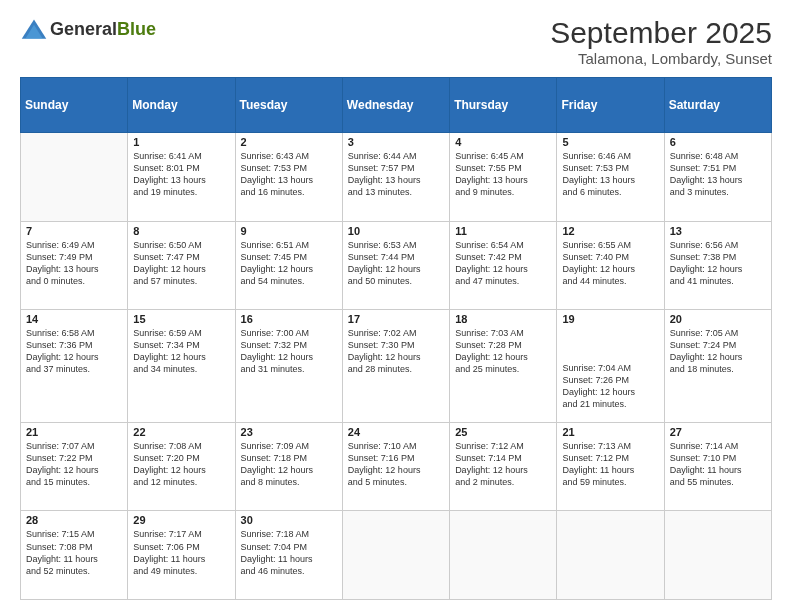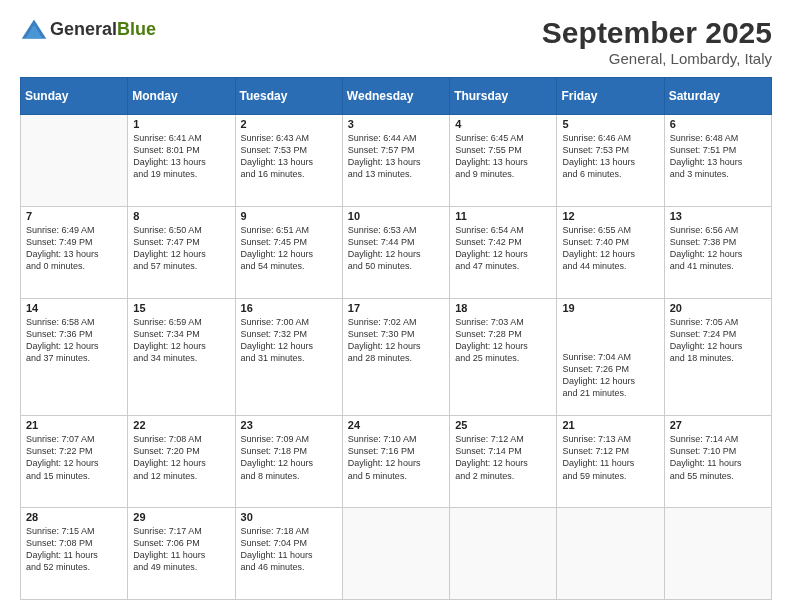--- a/index.html
+++ b/index.html
@@ -46,40 +46,40 @@
     .logo-icon {
       width: 28px;
       height: 28px;
       margin-right: 2px;
     }
     .title-block {
       text-align: right;
     }
     .main-title {
       font-size: 30px;
-      font-weight: bold;
+      font-weight: normal;
       color: #333;
     }
     .subtitle {
       font-size: 15px;
       color: #555;
     }
     .calendar {
       flex: 1;
       border: 1px solid #ccc;
       border-collapse: collapse;
       width: 100%;
       table-layout: fixed;
     }
     .calendar th {
       background-color: #2a6db5;
       color: white;
       font-size: 12px;
       font-weight: bold;
-      padding: 11px 4px;
+      padding: 20px 4px;
       text-align: left;
       border: 1px solid #2060a0;
     }
     .calendar td {
       border: 1px solid #ccc;
       vertical-align: top;
       padding: 3px 5px 3px 5px;
       font-size: 9.5px;
       color: #333;
       height: 82px;
@@ -110,21 +110,21 @@
         <polygon points="16,4 30,26 2,26" fill="#3a7fc1"></polygon>
         <polygon points="16,10 26,26 6,26" fill="#5aaee8" opacity="0.5"></polygon>
       </svg>
       <div class="logo-text">
         <span class="logo-general">General</span>
         <span class="logo-blue">Blue</span>
       </div>
     </div>
     <div class="title-block">
       <div class="main-title">September 2025</div>
-      <div class="subtitle">General, Lombardy, Italy</div>
+      <div class="subtitle">Talamona, Lombardy, Sunset</div>
     </div>
   </div>
 
   <table class="calendar">
     <thead>
       <tr>
         <th>Sunday</th>
         <th>Monday</th>
         <th>Tuesday</th>
         <th>Wednesday</th>

